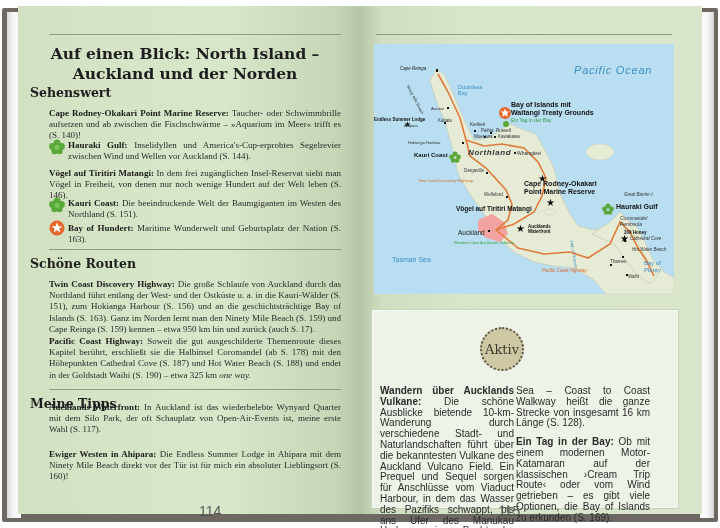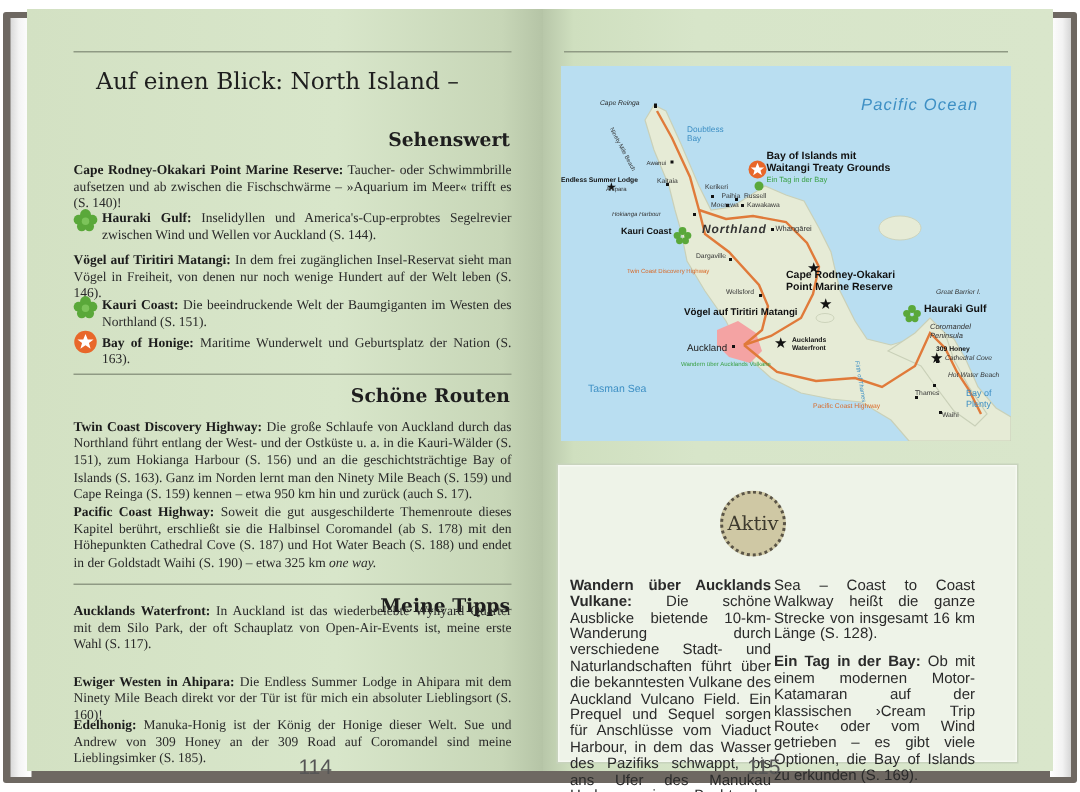--- a/index.html
+++ b/index.html
@@ -5,23 +5,23 @@
   html,body{margin:0;padding:0;}
   body{width:720px;height:528px;background:#ffffff;position:relative;overflow:hidden;font-family:"Liberation Serif",serif;}
   .book{position:absolute;left:0;top:0;width:720px;height:528px;}
   .cover-back{position:absolute;left:2px;top:8px;width:716px;height:514px;background:#6e6862;border-radius:2px;}
   .edge-left{position:absolute;left:7px;top:12px;width:14px;height:506px;background:linear-gradient(to right,#d9d9d9,#f4f4f4 40%,#ffffff);}
   .edge-right{position:absolute;left:700px;top:12px;width:14px;height:506px;background:linear-gradient(to left,#d5d5d5,#f2f2f2 40%,#ffffff);}
   .page{position:absolute;top:6px;height:508px;background:#d5e3c6;}
   .page-left{left:18px;width:344px;background:linear-gradient(to right,#d3e1c3 0%,#d8e6ca 60%,#c7d6b7 92%,#b5c4a6 100%);}
   .page-right{left:362px;width:340px;background:linear-gradient(to right,#b8c7a9 0%,#cfdfbf 6%,#d7e5c9 30%,#d9e6cb 100%);}
   .rule{position:absolute;height:1px;background:#8f9a84;}
-  .title{position:absolute;left:30px;width:310px;text-align:center;font-family:"DejaVu Serif",serif;font-weight:normal;color:#1e1e1e;}
+  .title{position:absolute;left:30px;width:310px;text-align:center;font-family:"DejaVu Serif",serif;font-weight:bold;color:#1e1e1e;}
   .title-main{top:44px;font-size:15.5px;line-height:20px;}
-  .sec-head{position:absolute;left:30px;width:310px;text-align:right;font-family:"DejaVu Serif",serif;font-weight:bold;font-size:12.5px;color:#1e1e1e;}
+  .sec-head{position:absolute;left:30px;width:310px;text-align:left;font-family:"DejaVu Serif",serif;font-weight:bold;font-size:12.5px;color:#1e1e1e;}
   .entry{position:absolute;left:49px;width:292px;font-size:9px;line-height:11.2px;color:#2a2a2a;text-align:justify;}
   .entry.indent{left:68px;width:273px;}
   .entry b{color:#1c1c1c;}
   .icon{position:absolute;}
   .page-num{position:absolute;font-family:"Liberation Sans",sans-serif;font-size:14px;color:#555;}
   .map{position:absolute;left:374px;top:44px;width:300px;height:250px;background:#b9def1;overflow:hidden;}
   .map svg{position:absolute;left:0;top:0;}
   .lbl{position:absolute;font-family:"Liberation Sans",sans-serif;white-space:nowrap;}
   .activ{position:absolute;left:372px;top:310px;width:304px;height:196px;background:#eef3e8;border:1px solid #f6f9f2;box-shadow:0 0 0 1px #c8d3bd;}
   .activ-badge{position:absolute;left:480px;top:327px;width:44px;height:44px;border-radius:50%;background:#cfc8a4;border:2px dotted #5a5446;box-sizing:border-box;display:flex;align-items:center;justify-content:center;font-family:"DejaVu Serif",serif;font-size:13px;color:#3e3a2e;}
@@ -33,20 +33,21 @@
 <div class="book">
   <div class="cover-back"></div>
   <div class="edge-left"></div>
   <div class="edge-right"></div>
 
   <div class="page page-left"></div>
 
   <div class="rule" style="left:49px;top:34px;width:292px;"></div>
   <div class="title title-main">
     <div>Auf einen Blick: North Island –</div>
+    <div>Auckland und der Norden</div>
   </div>
 
   <div class="sec-head" style="top:85px;">Sehenswert</div>
 
   <div class="entry" style="top:108px;">
     <b>Cape Rodney-Okakari Point Marine Reserve:</b><span> Taucher- oder Schwimmbrille aufsetzen und ab zwischen die Fischschwärme – »Aquarium im Meer« trifft es (S. 140)!</span>
   </div>
 
   <svg class="icon" style="left:48px;top:138px;" width="18" height="17" viewBox="0 0 18 17">
     <circle cx="9" cy="5" r="3.6" fill="#5aa83a"></circle>
@@ -74,21 +75,21 @@
   </svg>
   <div class="entry indent" style="top:198px;">
     <b>Kauri Coast:</b><span> Die beeindruckende Welt der Baumgiganten im Westen des Northland (S. 151).</span>
   </div>
 
   <svg class="icon" style="left:49px;top:220px;" width="16" height="16" viewBox="0 0 16 16">
     <circle cx="8" cy="8" r="7.5" fill="#e8672a"></circle>
     <polygon points="8,2.6 9.5,6.3 13.4,6.3 10.3,8.7 11.4,12.5 8,10.2 4.6,12.5 5.7,8.7 2.6,6.3 6.5,6.3" fill="#ffffff"></polygon>
   </svg>
   <div class="entry indent" style="top:223px;">
-    <b>Bay of Honige:</b><span> Maritime Wunderwelt und Geburtsplatz der Nation (S. 163).</span>
+    <b>Bay of Hundert:</b><span> Maritime Wunderwelt und Geburtsplatz der Nation (S. 163).</span>
   </div>
 
   <div class="rule" style="left:49px;top:249px;width:292px;"></div>
   <div class="sec-head" style="top:256px;">Schöne Routen</div>
 
   <div class="entry" style="top:279px;">
     <b>Twin Coast Discovery Highway:</b><span> Die große Schlaufe von Auckland durch das Northland führt entlang der West- und der Ostküste u. a. in die Kauri-Wälder (S. 151), zum Hokianga Harbour (S. 156) und an die geschichtsträchtige Bay of Islands (S. 163). Ganz im Norden lernt man den Ninety Mile Beach (S. 159) und Cape Reinga (S. 159) kennen – etwa 950 km hin und zurück (auch S. 17).</span>
   </div>
 
   <div class="entry" style="top:336px;">
@@ -96,23 +97,20 @@
   </div>
 
   <div class="rule" style="left:49px;top:389px;width:292px;"></div>
   <div class="sec-head" style="top:396px;">Meine Tipps</div>
 
   <div class="entry" style="top:402px;">
     <b>Aucklands Waterfront:</b><span> In Auckland ist das wiederbelebte Wynyard Quarter mit dem Silo Park, der oft Schauplatz von Open-Air-Events ist, meine erste Wahl (S. 117).</span>
   </div>
   <div class="entry" style="top:449px;">
     <b>Ewiger Westen in Ahipara:</b><span> Die Endless Summer Lodge in Ahipara mit dem Ninety Mile Beach direkt vor der Tür ist für mich ein absoluter Lieblingsort (S. 160)!</span>
-  </div>
-  <div class="entry" style="top:478px;">
-    <b>Edelhonig:</b><span> Manuka-Honig ist der König der Honige dieser Welt. Sue und Andrew von 309 Honey an der 309 Road auf Coromandel sind meine Lieblingsimker (S. 185).</span>
   </div>
 
   <div class="page-num" style="left:199px;top:503px;">114</div>
 
   <div class="page page-right"></div>
   <div class="rule" style="left:376px;top:34px;width:296px;"></div>
 
   <div class="map">
     <svg width="300" height="250" viewBox="0 0 300 250">
 

